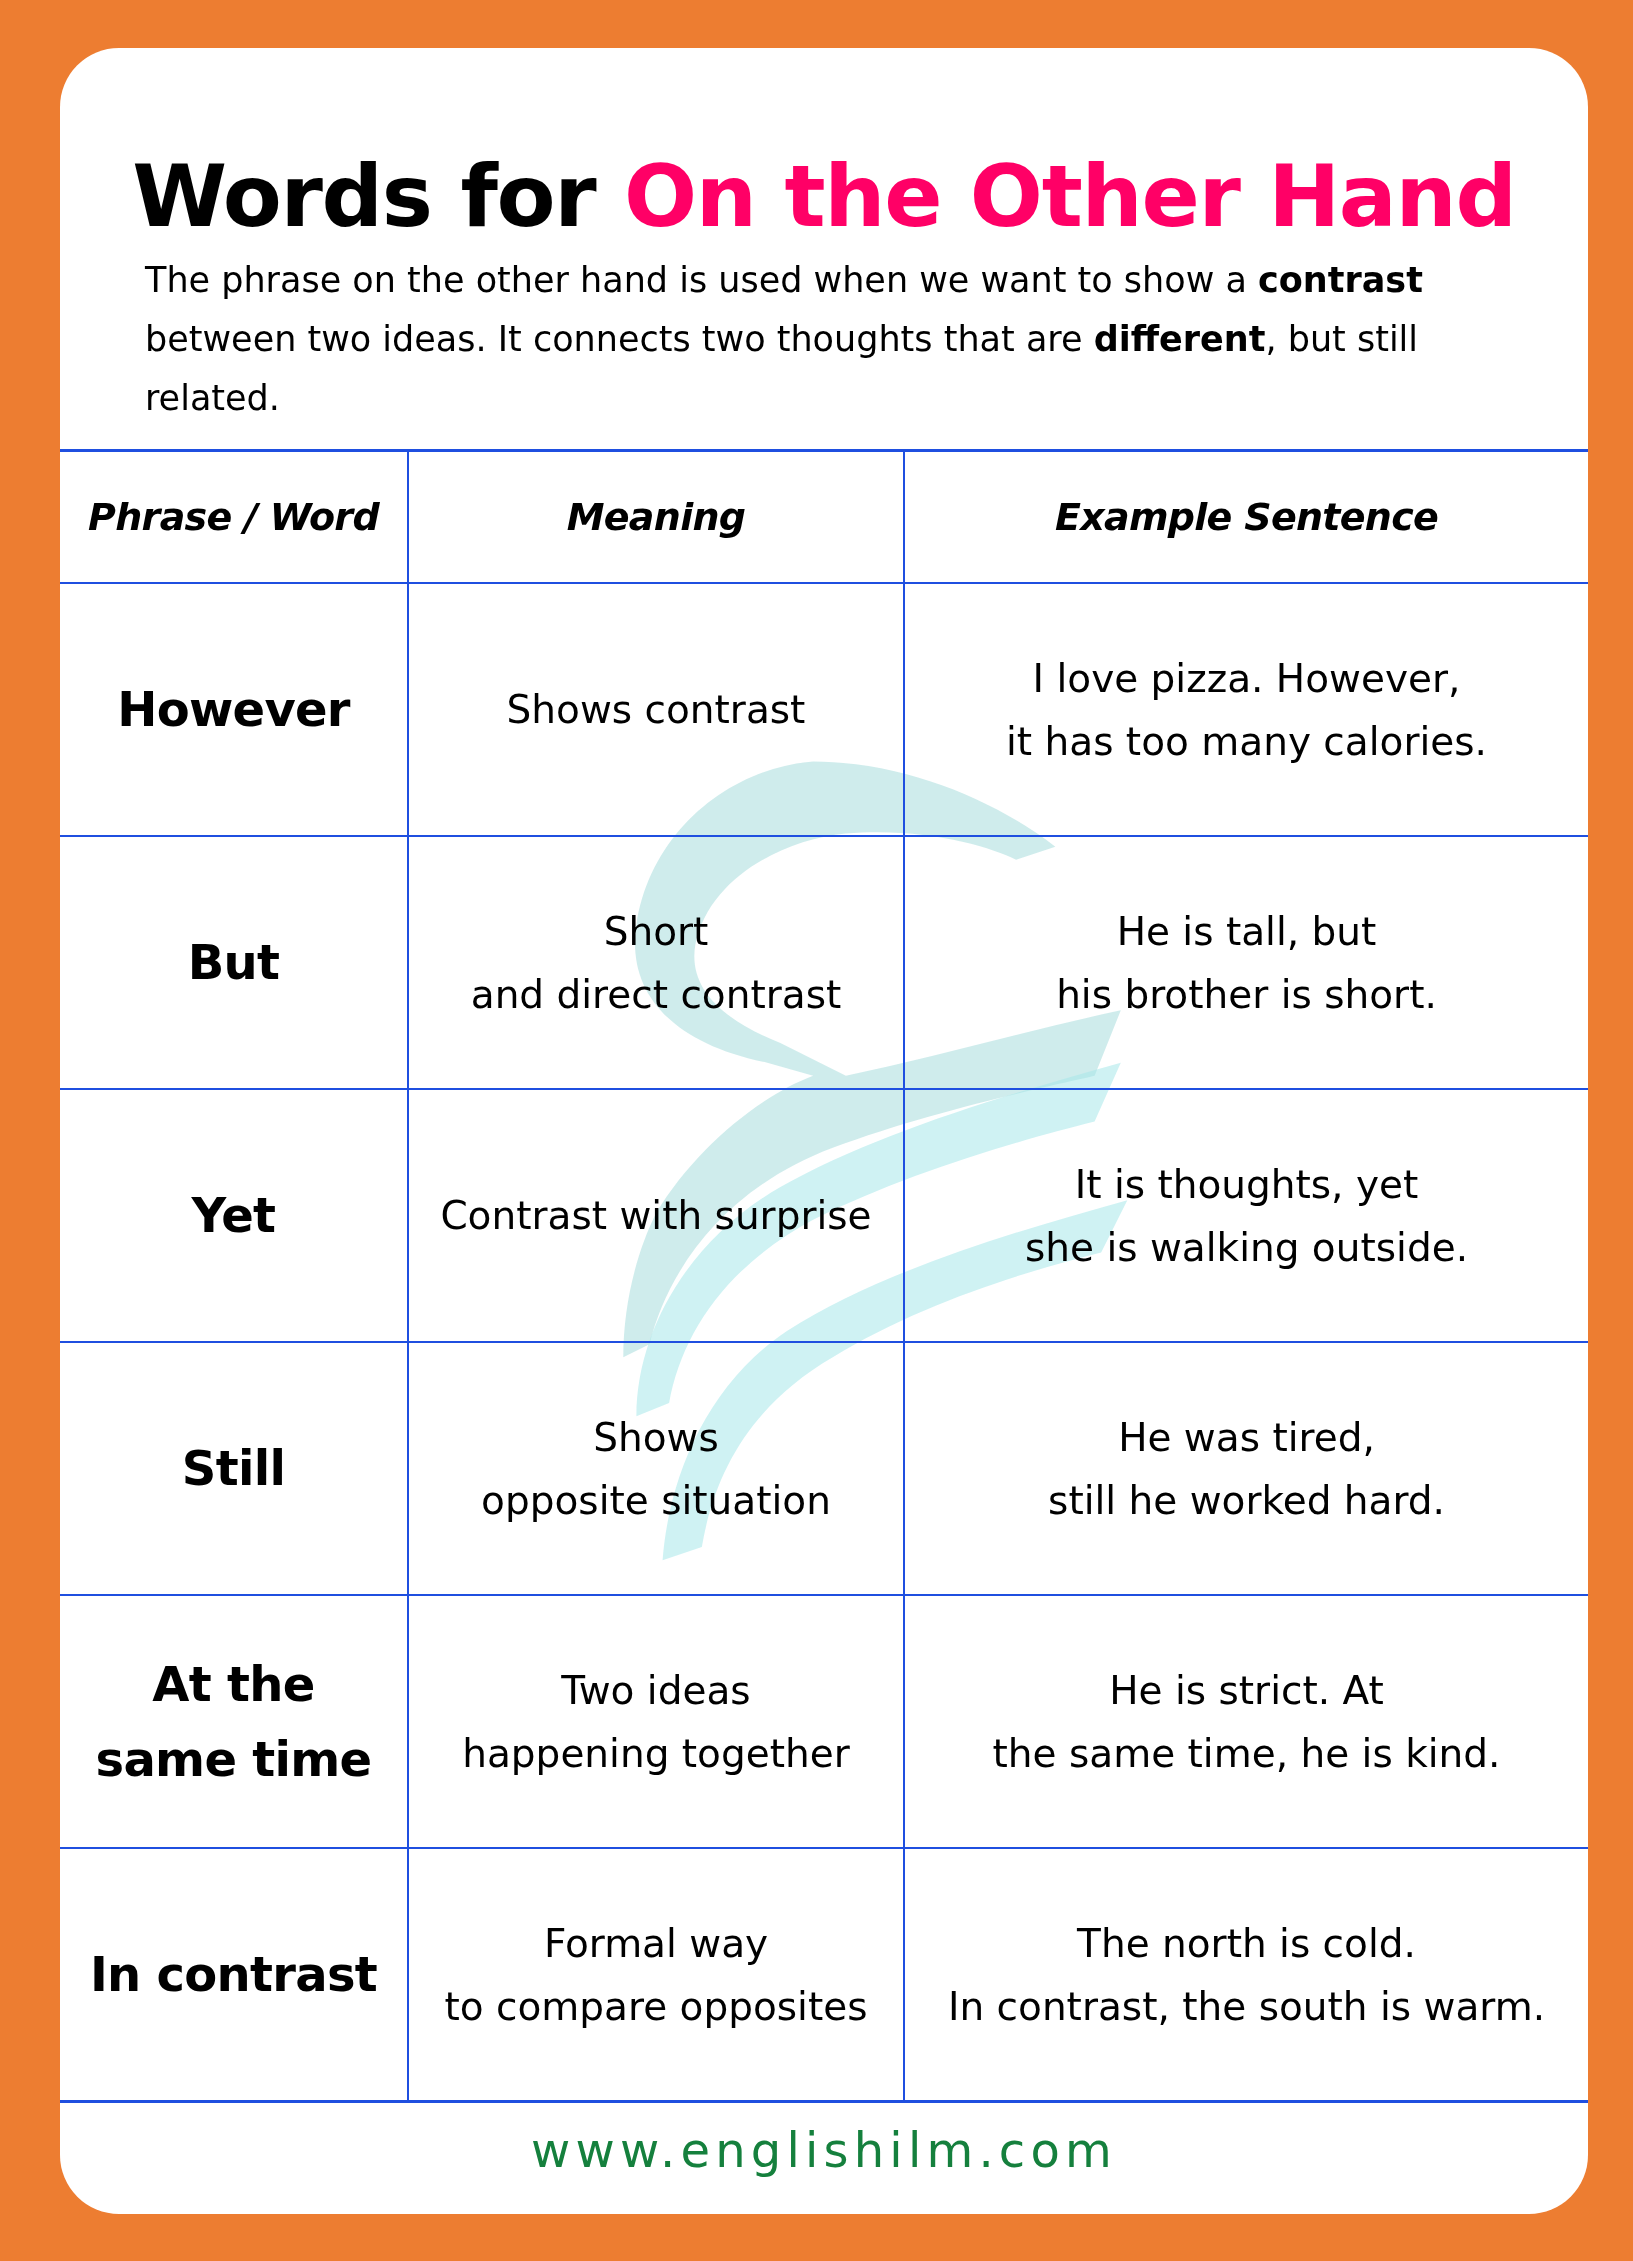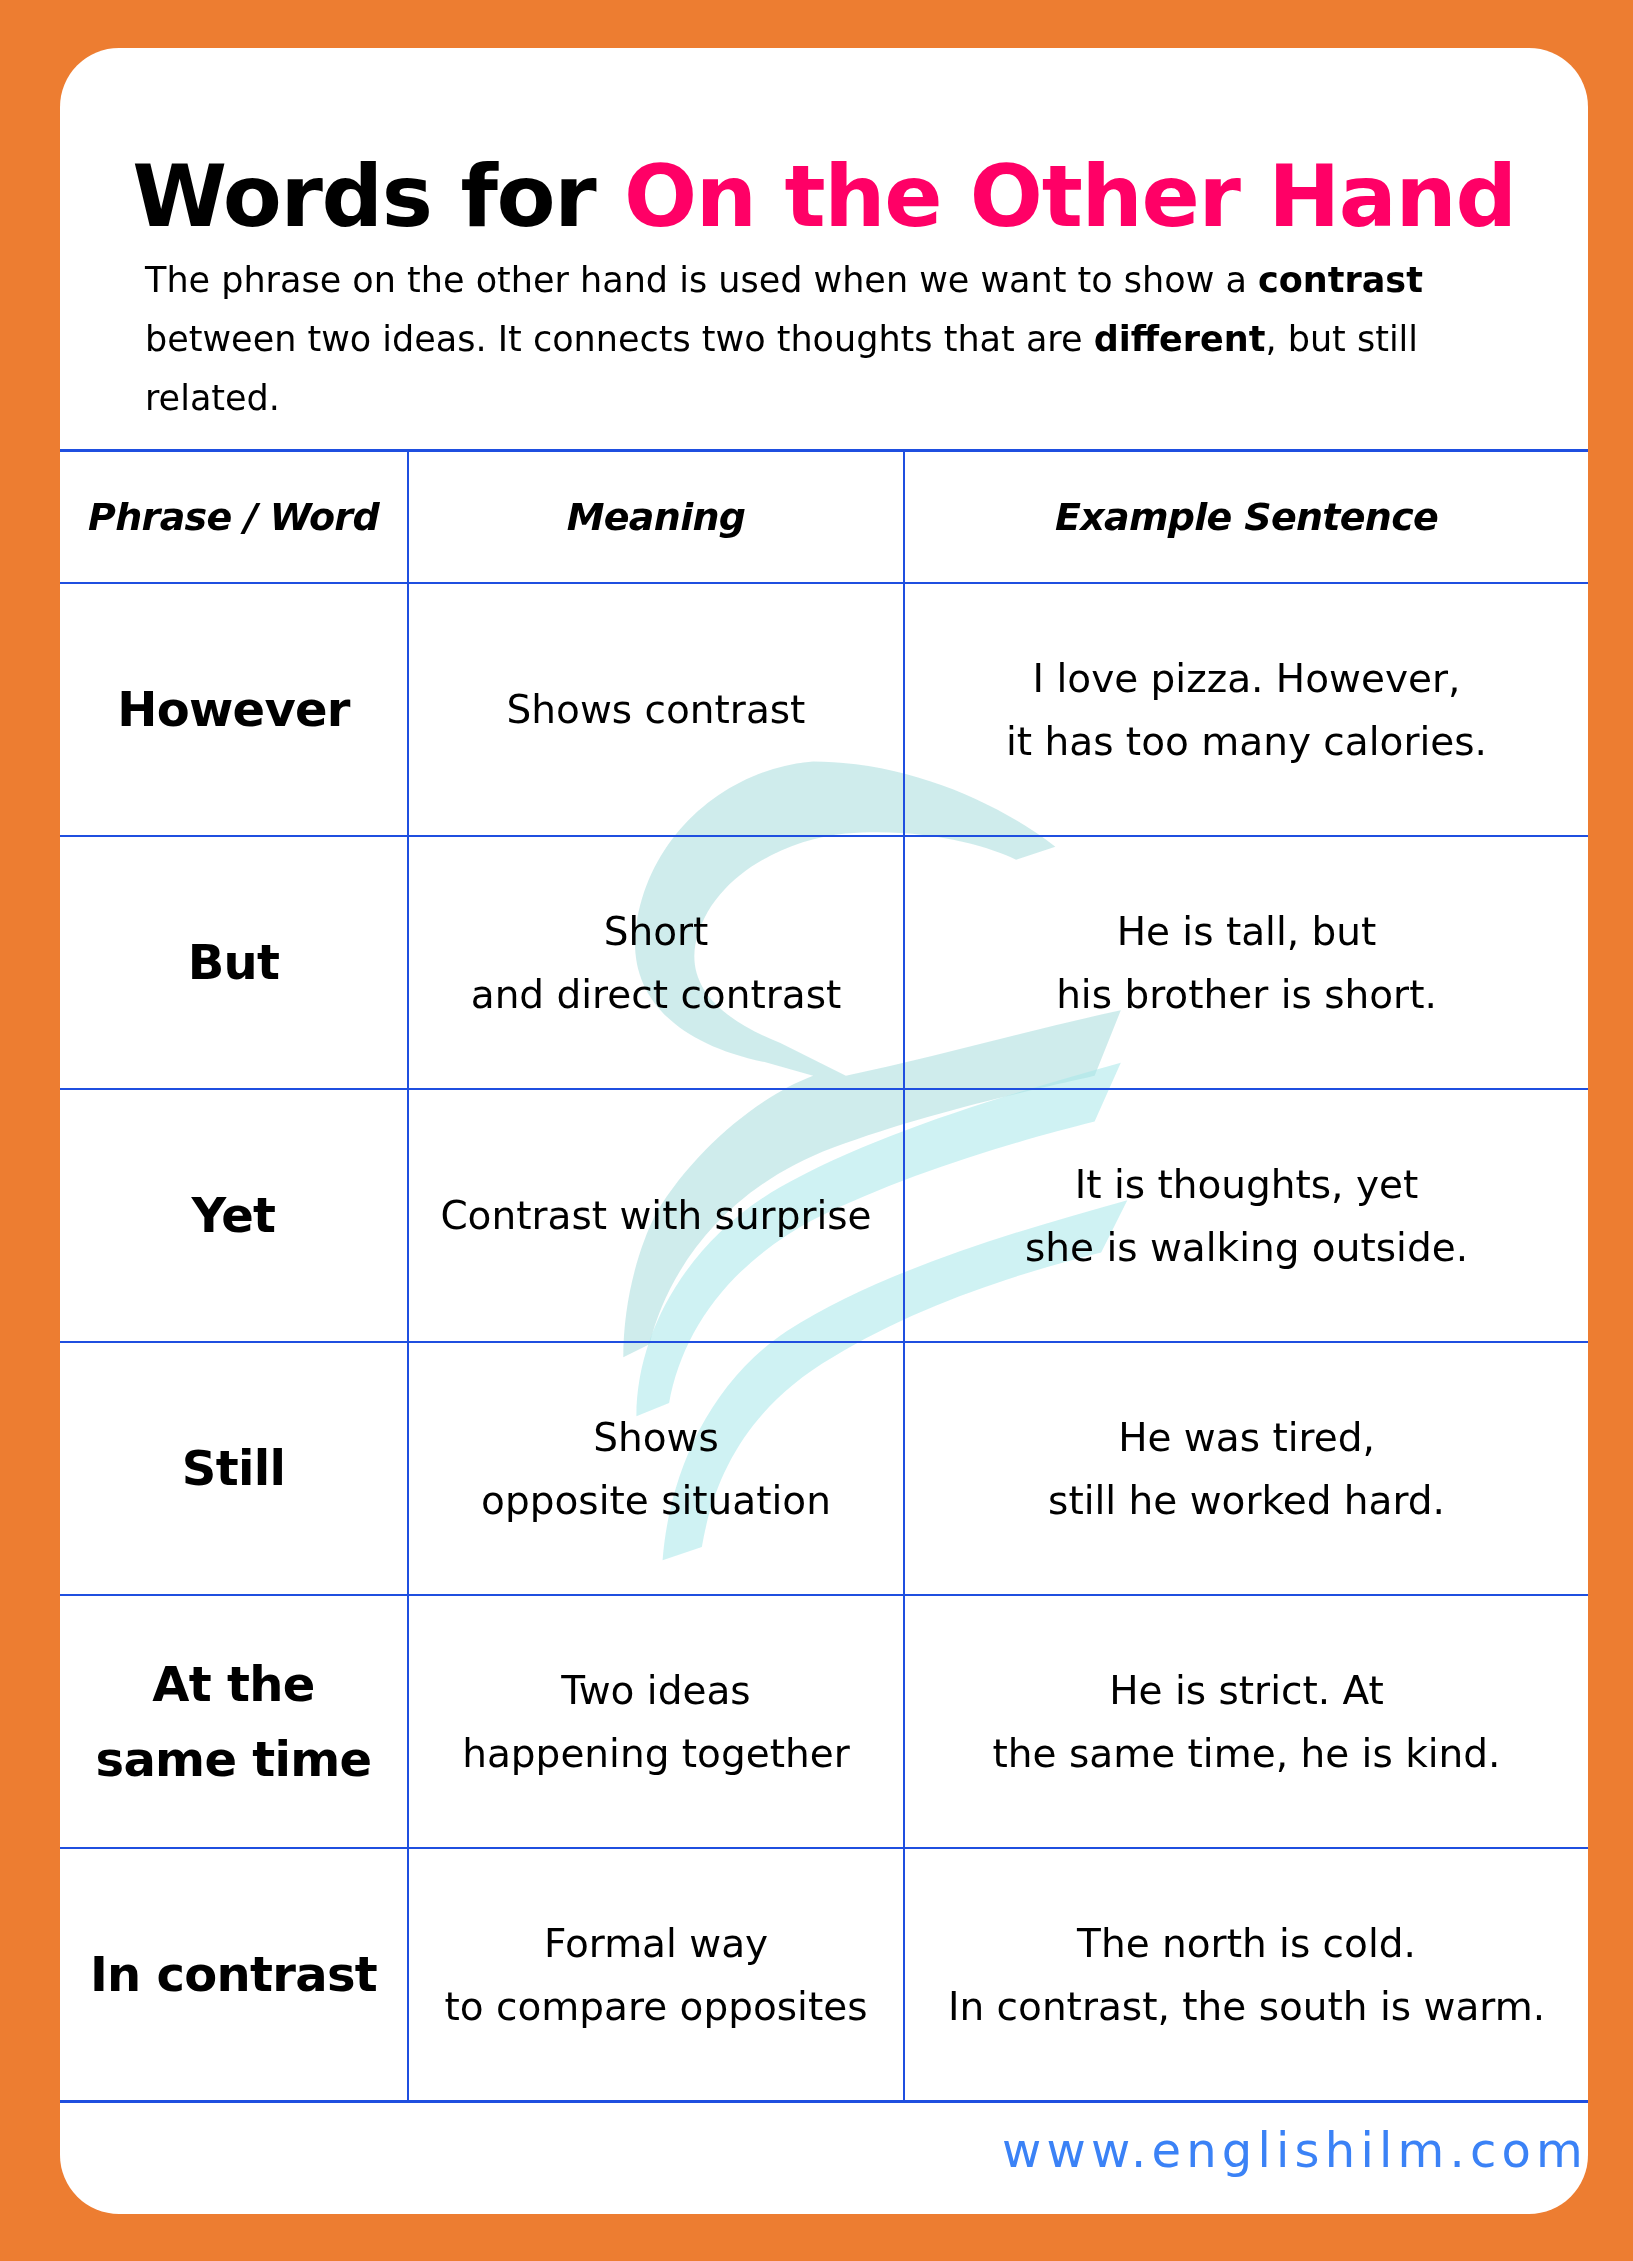--- a/index.html
+++ b/index.html
@@ -107,25 +107,25 @@
   col.c1 { width: 348px; }
   col.c2 { width: 496px; }
   col.c3 { width: 684px; }
   .cell-line { display: block; white-space: nowrap; }
 
   .footer {
     position: absolute;
     left: 0;
     top: 2074px;
     width: 100%;
-    text-align: right;
+    text-align: center;
     font-family: "DejaVu Sans", sans-serif;
     font-size: 48px;
     letter-spacing: 5.2px;
-    color: #3b82f6;
+    color: #15803d;
   }
 </style>
 </head>
 <body>
 
 <div class="card">
 
   <div class="title"><span>Words for </span><span class="accent">On the Other Hand</span></div>
 
   <div class="intro"><span>The phrase on the other hand is used when we want to show a </span><b>contrast</b><span> between two ideas. It connects two thoughts that are </span><b>different</b><span>, but still related.</span></div>

